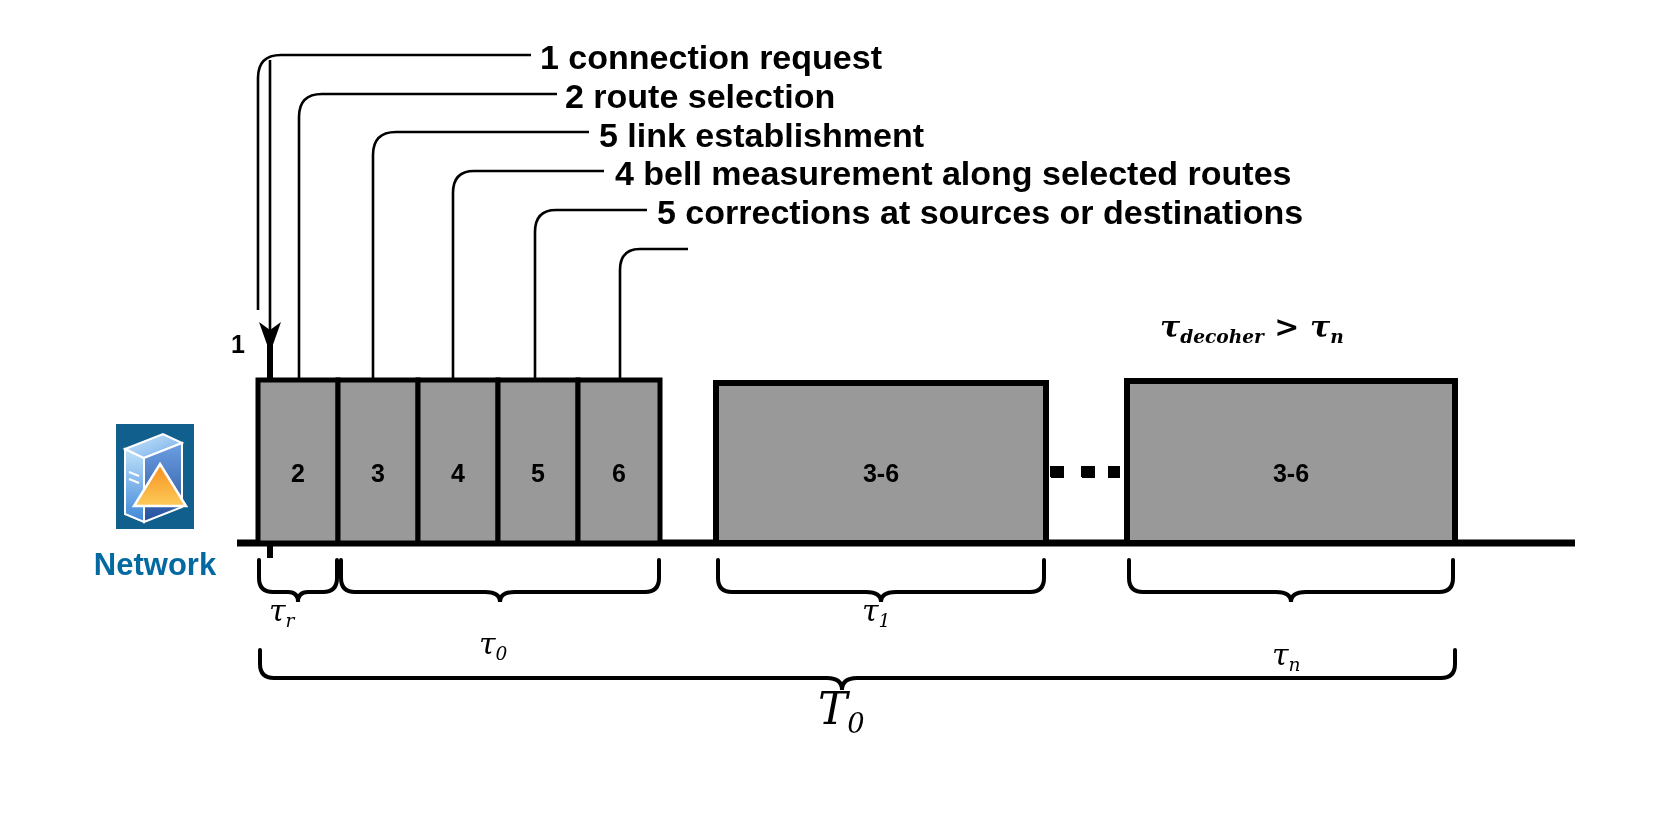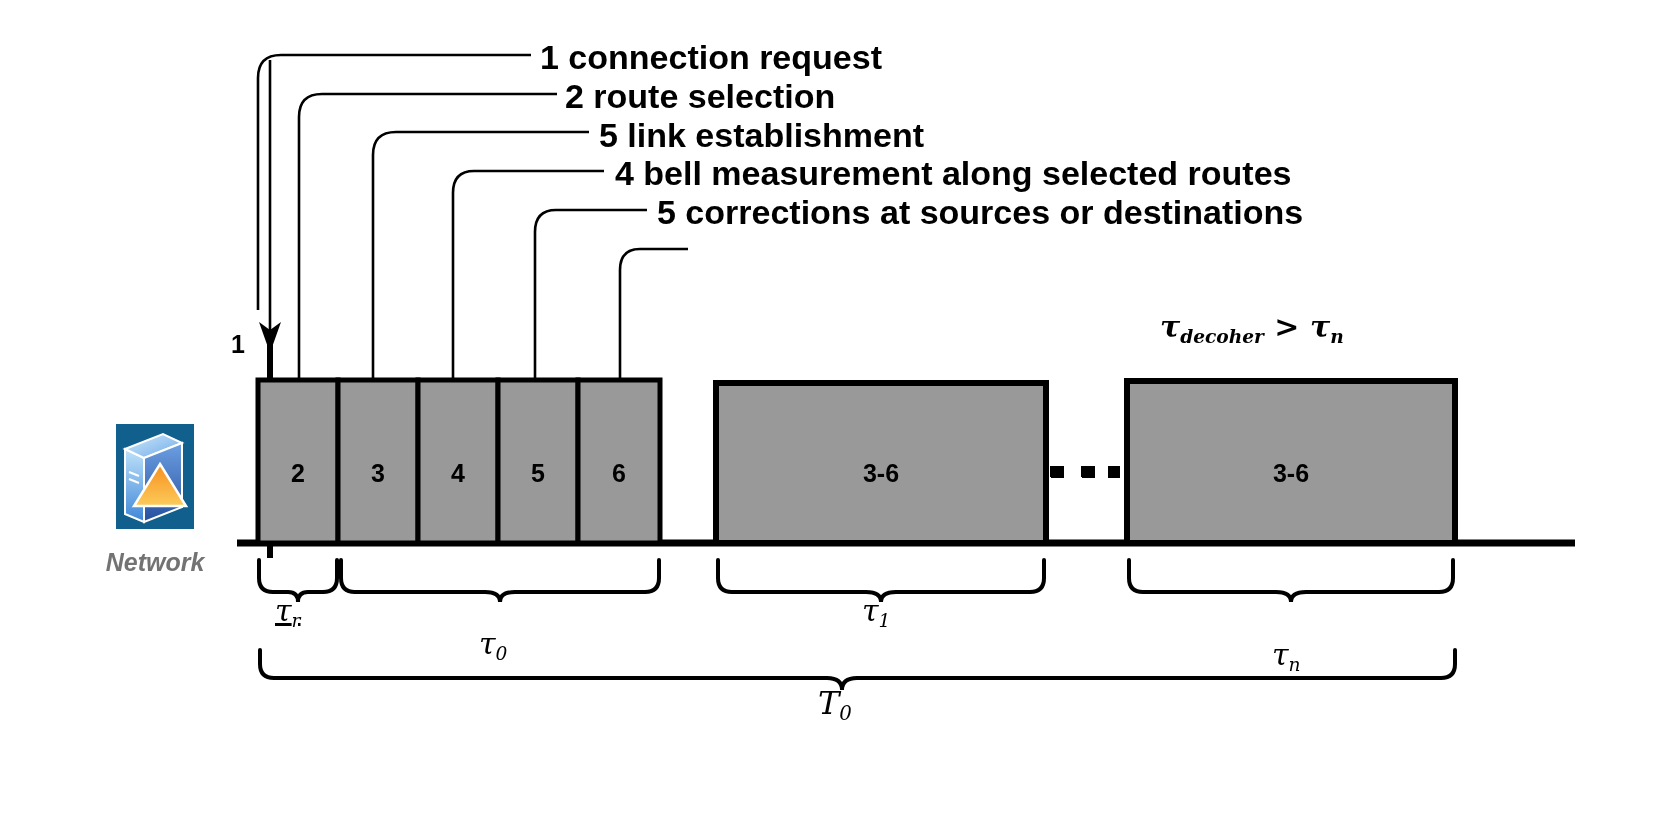--- a/index.html
+++ b/index.html
@@ -60,29 +60,28 @@
     font-style: italic;
     vertical-align: baseline;
     position: relative;
     bottom: -0.32em;
   }
   .math .op {
     font-style: normal;
     font-family: "DejaVu Serif", "Liberation Serif", serif;
   }
   .tau-label { font-size: 30px; }
-  .tau-big { font-size: 32px; }
+  .tau-big { font-size: 44px; }
   .decoher { font-size: 30px; }
   .controller-caption {
     position: absolute;
     font-family: "Liberation Sans", sans-serif;
     font-weight: bold;
-    font-style: italic;
-    font-size: 25px;
-    color: #737373;
+    font-size: 31px;
+    color: #0369a1;
     text-align: center;
     line-height: 1.12;
     width: 220px;
   }
   .ctrl-icon {
     position: absolute;
     left: 116px;
     top: 424px;
     width: 78px;
     height: 105px;
@@ -173,21 +172,21 @@
 
   <div class="block-label" style="left:716px; top:461px; width:330px;">3-6</div>
   <div class="block-label" style="left:1127px; top:461px; width:328px;">3-6</div>
 
   <div class="math decoher" style="left:1160px; top:312px;font-weight:bold;">
     <span>τ</span><sub>decoher</sub>
     <span class="op">&gt;</span>
     <span>τ</span><sub>n</sub>
   </div>
 
-  <div class="math tau-label" style="left:275px; top:596px;text-decoration:underline;">
+  <div class="math tau-label" style="left:269px; top:596px;">
     <span>τ</span><sub>r</sub>
   </div>
   <div class="math tau-label" style="left:479px; top:596px;margin-top:33px;">
     <span>τ</span><sub>0</sub>
   </div>
   <div class="math tau-label" style="left:862px; top:596px;">
     <span>τ</span><sub>1</sub>
   </div>
   <div class="math tau-label" style="left:1272px; top:596px;margin-top:44px;">
     <span>τ</span><sub>n</sub>

